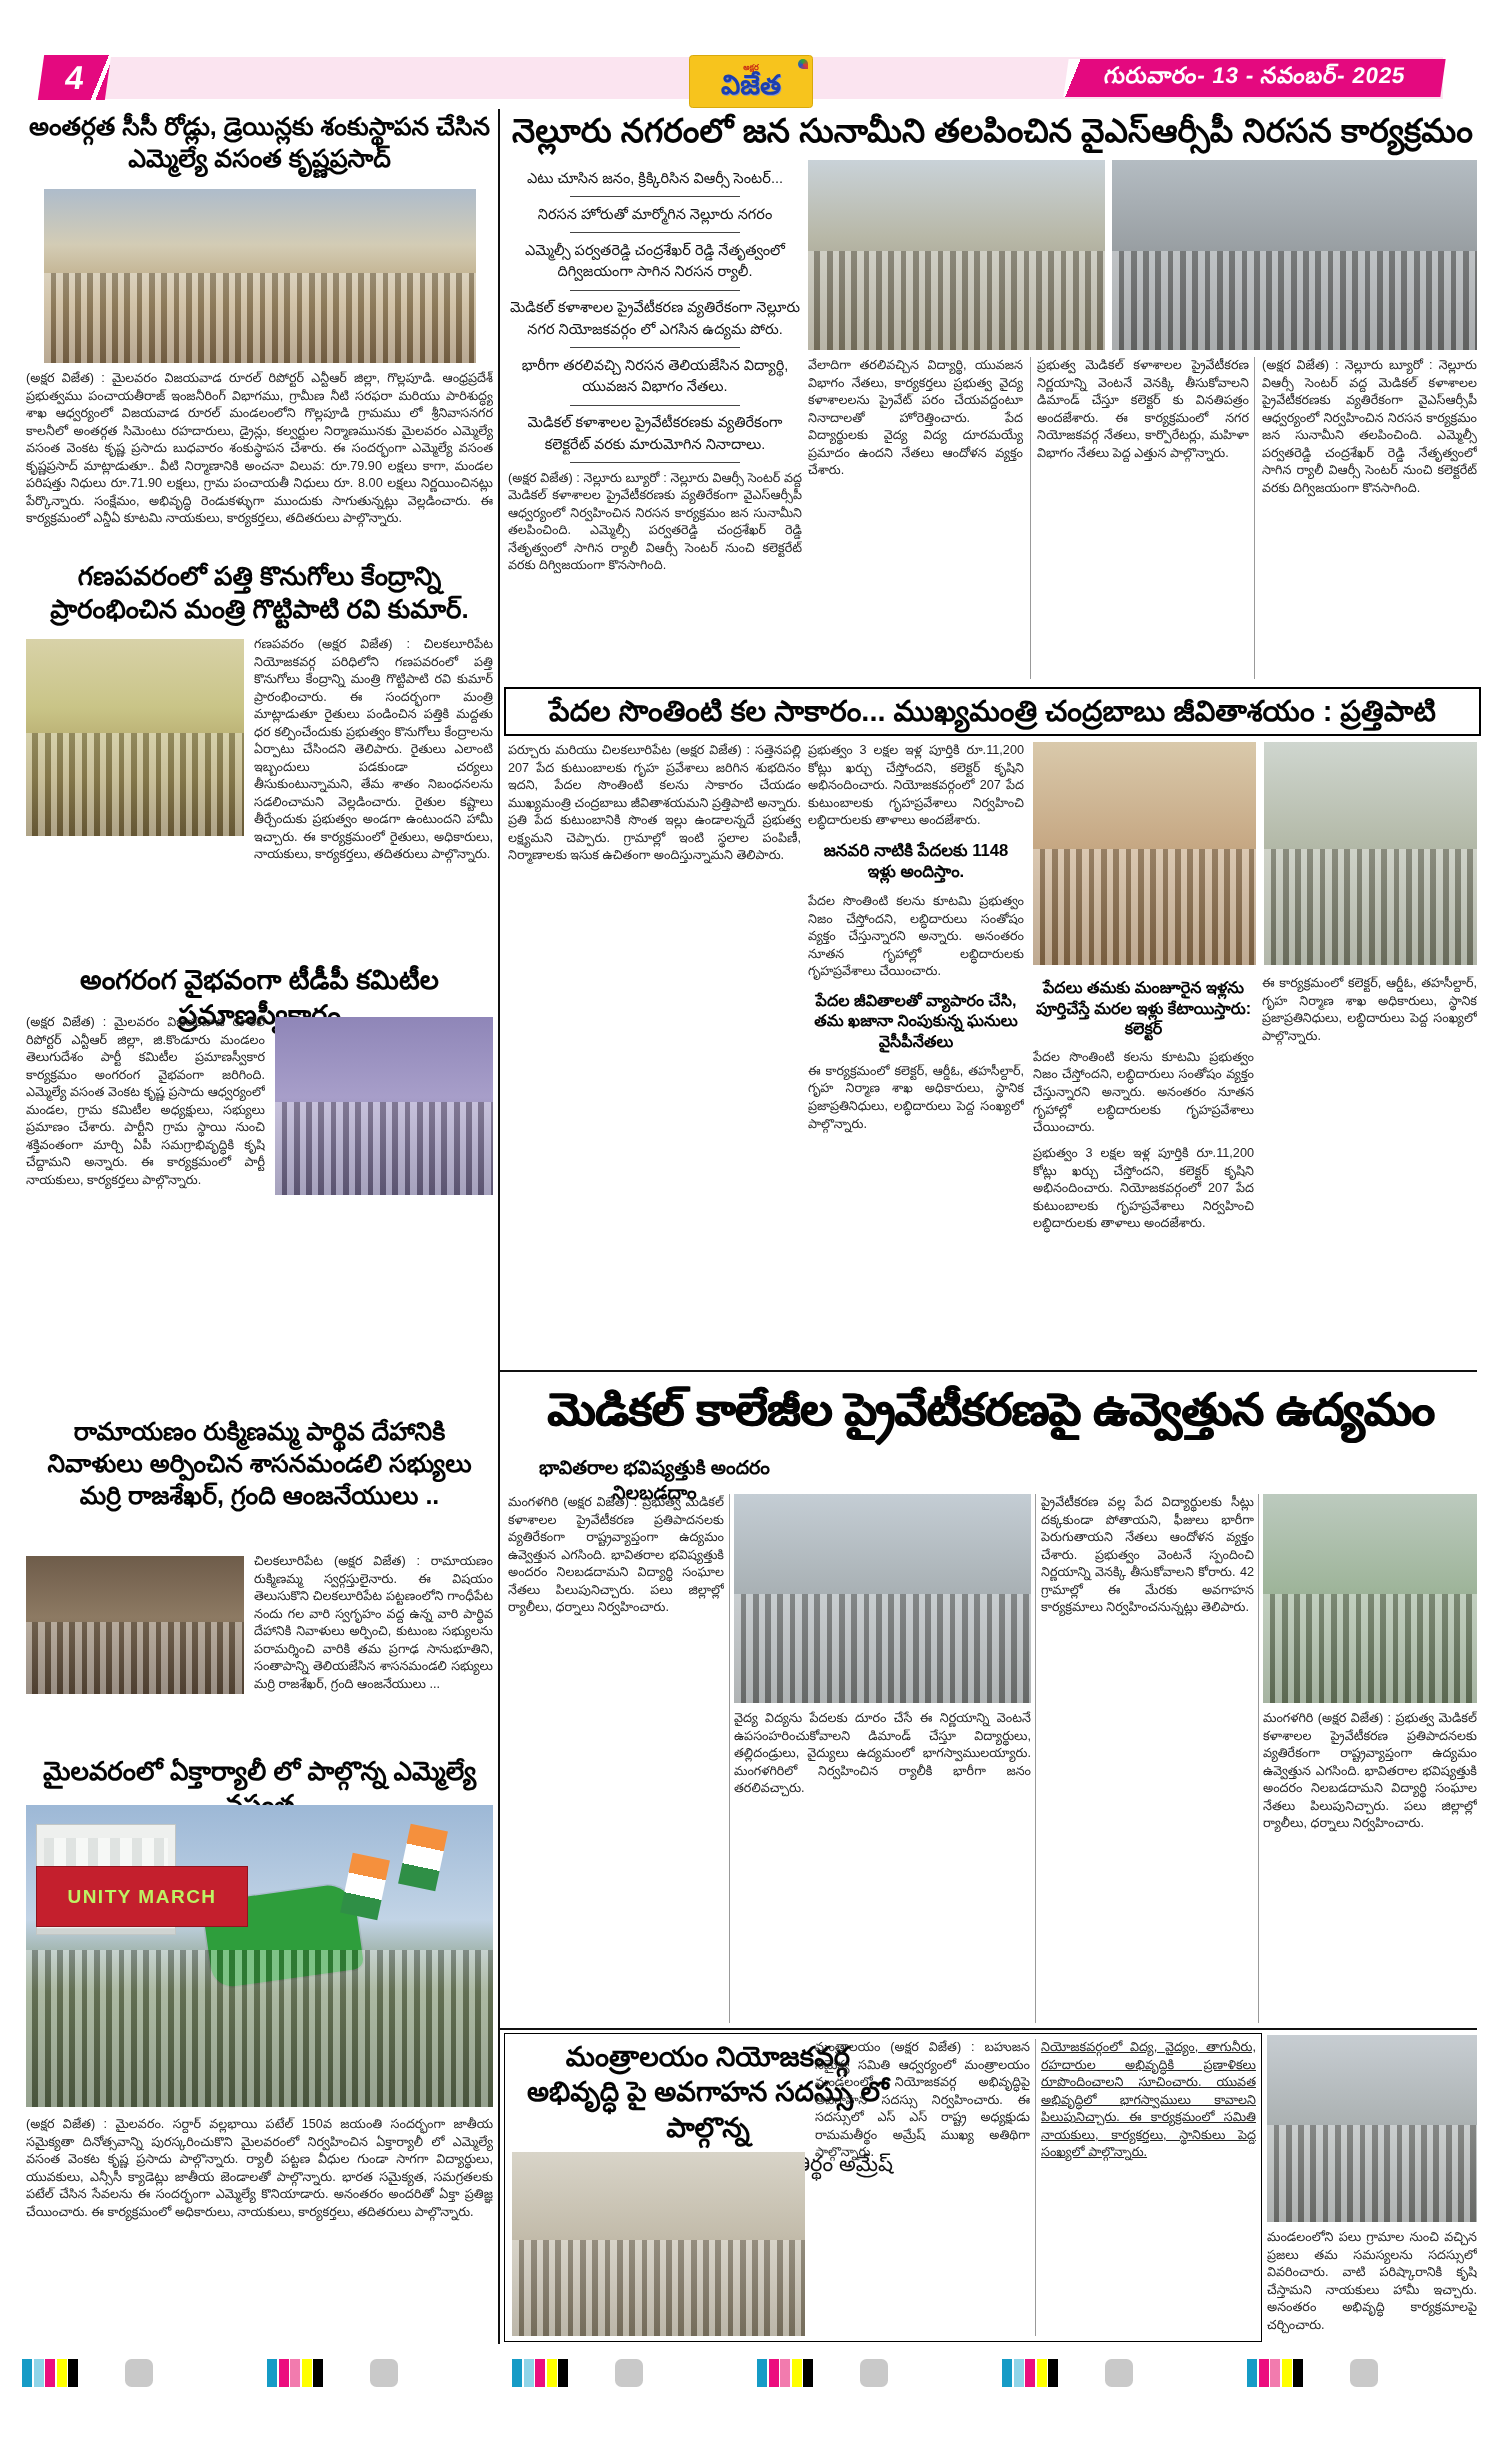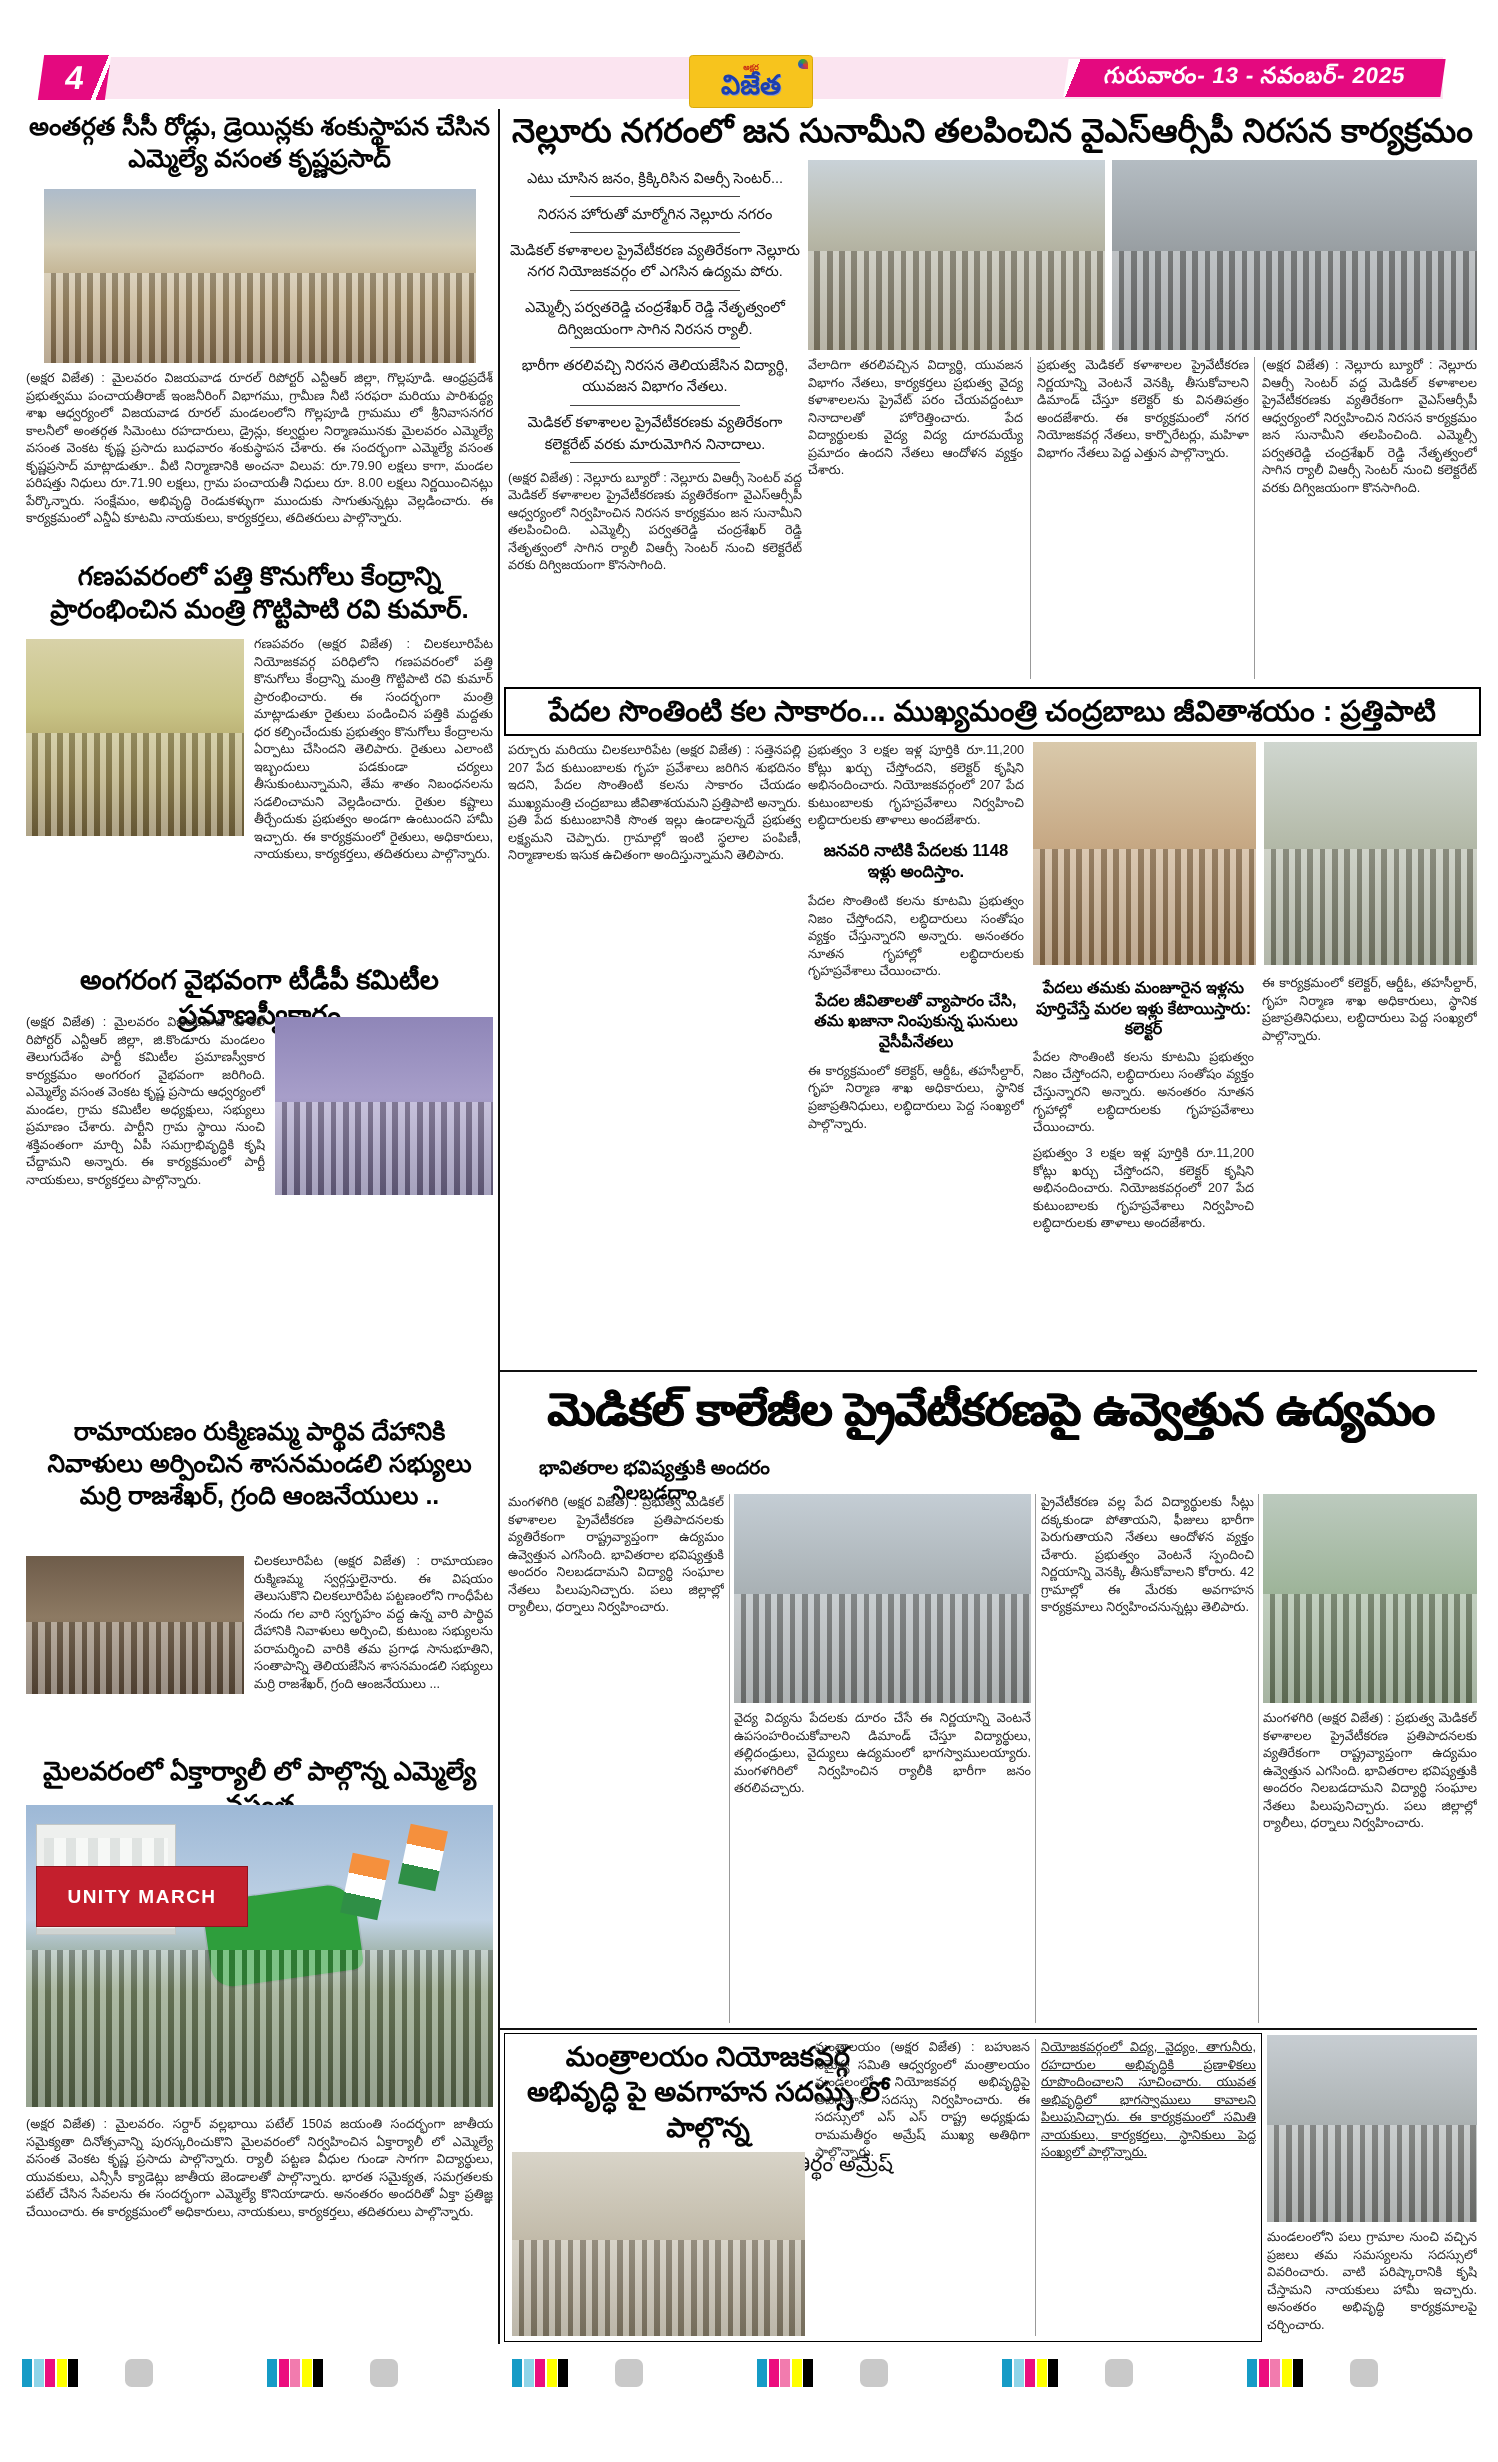--- a/index.html
+++ b/index.html
@@ -46,21 +46,21 @@
   .phT1{background:linear-gradient(180deg,#d8d4c8 0%,#c3bcab 45%,#938a74 100%);}
   .phT2{background:linear-gradient(180deg,#c7cdd2 0%,#adb3b4 45%,#7f8483 100%);}
   .bldg{position:absolute;left:10px;top:19px;width:138px;height:109px;background:#eef0ee;
       box-shadow:inset 0 -5.8px 0 #cfd4d2;border:0.7px solid #c2c6c4;}
   .bldg::before{content:'';position:absolute;left:7.3px;top:13px;right:7.3px;bottom:7.3px;
       background:repeating-linear-gradient(90deg,#dfe3e1 0 10px,#f6f8f6 10px 22px);}
   .flag-green{position:absolute;left:181px;top:87px;width:152px;height:87px;background:#2e9e3c;
       border-radius:5.8px 29px 10px 22px;transform:rotate(-8deg);box-shadow:0 0 0 1.5px rgba(0,0,0,.08);}
   .tric{position:absolute;width:38px;height:61px;background:linear-gradient(180deg,#f5903d 0 33%,#fff 33% 66%,#2f8f46 66% 100%);transform:rotate(12deg);}
   .banner-red{position:absolute;left:10px;top:61px;width:210px;height:59px;background:#c41f2d;
-      display:flex;align-items:center;justify-content:center;color:#ffffff;font-weight:bold;
+      display:flex;align-items:center;justify-content:center;color:#bef264;font-weight:bold;
       font-size:19px;letter-spacing:1.5px;border:1.5px solid #8e141f;z-index:2;}
   
   .deck-item{font-size:14.5px;text-align:center;line-height:1.5;color:#111;margin:0 0 6.5px 0;}
   .deck-item::after{content:'';display:block;width:58%;margin:6.5px auto 0;border-bottom:1.1px solid #444;}
   
   .boxed-head{position:absolute;border:2.9px solid #000;display:flex;align-items:center;justify-content:center;}
   .subhead{font-weight:bold;text-align:center;color:#050505;line-height:1.3;}
   
   .bar-group{position:absolute;top:2359px;display:flex;gap:1.5px;}
   .bar-group span{width:10px;height:27.6px;display:block;}
@@ -118,22 +118,22 @@
     <span class="tric" style="right:109px;top:51px;"></span>
     <span class="banner-red">UNITY MARCH</span>
   </div>
   <div class="body-txt" style="position:absolute;left:26px;top:2116px;width:467px;height:226px;overflow:hidden;">(అక్షర విజేత) : మైలవరం. సర్దార్ వల్లభాయి పటేల్ 150వ జయంతి సందర్భంగా జాతీయ సమైక్యతా దినోత్సవాన్ని పురస్కరించుకొని మైలవరంలో నిర్వహించిన ఏక్తార్యాలీ లో ఎమ్మెల్యే వసంత వెంకట కృష్ణ ప్రసాదు పాల్గొన్నారు. ర్యాలీ పట్టణ వీధుల గుండా సాగగా విద్యార్థులు, యువకులు, ఎన్సీసీ క్యాడెట్లు జాతీయ జెండాలతో పాల్గొన్నారు. భారత సమైక్యత, సమగ్రతలకు పటేల్ చేసిన సేవలను ఈ సందర్భంగా ఎమ్మెల్యే కొనియాడారు. అనంతరం అందరితో ఏక్తా ప్రతిజ్ఞ చేయించారు. ఈ కార్యక్రమంలో అధికారులు, నాయకులు, కార్యకర్తలు, తదితరులు పాల్గొన్నారు.</div>
 
   <div class="headline" style="position:absolute;left:508px;top:110px;width:969px;font-size:33px;">నెల్లూరు నగరంలో జన సునామీని తలపించిన వైఎస్ఆర్సీపీ నిరసన కార్యక్రమం</div>
 
   <div style="position:absolute;left:508px;top:168px;width:294px;height:512px;overflow:hidden;">
     <div class="deck-item">ఎటు చూసిన జనం, క్రిక్కిరిసిన విఆర్సీ సెంటర్...</div>
     <div class="deck-item">నిరసన హోరుతో మార్మోగిన నెల్లూరు నగరం</div>
+    <div class="deck-item">ఎమ్మెల్సీ పర్వతరెడ్డి చంద్రశేఖర్ రెడ్డి నేతృత్వంలో దిగ్విజయంగా సాగిన నిరసన ర్యాలీ.</div>
     <div class="deck-item">మెడికల్ కళాశాలల ప్రైవేటీకరణ వ్యతిరేకంగా నెల్లూరు నగర నియోజకవర్గం లో ఎగసిన ఉద్యమ పోరు.</div>
-    <div class="deck-item">ఎమ్మెల్సీ పర్వతరెడ్డి చంద్రశేఖర్ రెడ్డి నేతృత్వంలో దిగ్విజయంగా సాగిన నిరసన ర్యాలీ.</div>
     <div class="deck-item">భారీగా తరలివచ్చి నిరసన తెలియజేసిన విద్యార్థి, యువజన విభాగం నేతలు.</div>
     <div class="deck-item">మెడికల్ కళాశాలల ప్రైవేటీకరణకు వ్యతిరేకంగా కలెక్టరేట్ వరకు మారుమోగిన నినాదాలు.</div>
     <div class="body-txt">(అక్షర విజేత) : నెల్లూరు బ్యూరో : నెల్లూరు విఆర్సీ సెంటర్ వద్ద మెడికల్ కళాశాలల ప్రైవేటీకరణకు వ్యతిరేకంగా వైఎస్ఆర్సీపీ ఆధ్వర్యంలో నిర్వహించిన నిరసన కార్యక్రమం జన సునామీని తలపించింది. ఎమ్మెల్సీ పర్వతరెడ్డి చంద్రశేఖర్ రెడ్డి నేతృత్వంలో సాగిన ర్యాలీ విఆర్సీ సెంటర్ నుంచి కలెక్టరేట్ వరకు దిగ్విజయంగా కొనసాగింది.</div>
   </div>
 
   <div class="photo phN1" style="left:808px;top:160px;width:297px;height:190px;"></div>
   <div class="photo phN2" style="left:1112px;top:160px;width:365px;height:190px;"></div>
 
   <div class="body-txt" style="position:absolute;left:808px;top:357px;width:215px;height:322px;overflow:hidden;">వేలాదిగా తరలివచ్చిన విద్యార్థి, యువజన విభాగం నేతలు, కార్యకర్తలు ప్రభుత్వ వైద్య కళాశాలలను ప్రైవేట్ పరం చేయవద్దంటూ నినాదాలతో హోరెత్తించారు. పేద విద్యార్థులకు వైద్య విద్య దూరమయ్యే ప్రమాదం ఉందని నేతలు ఆందోళన వ్యక్తం చేశారు.</div>
   <div class="hairline" style="left:1030px;top:357px;height:322px;"></div>

